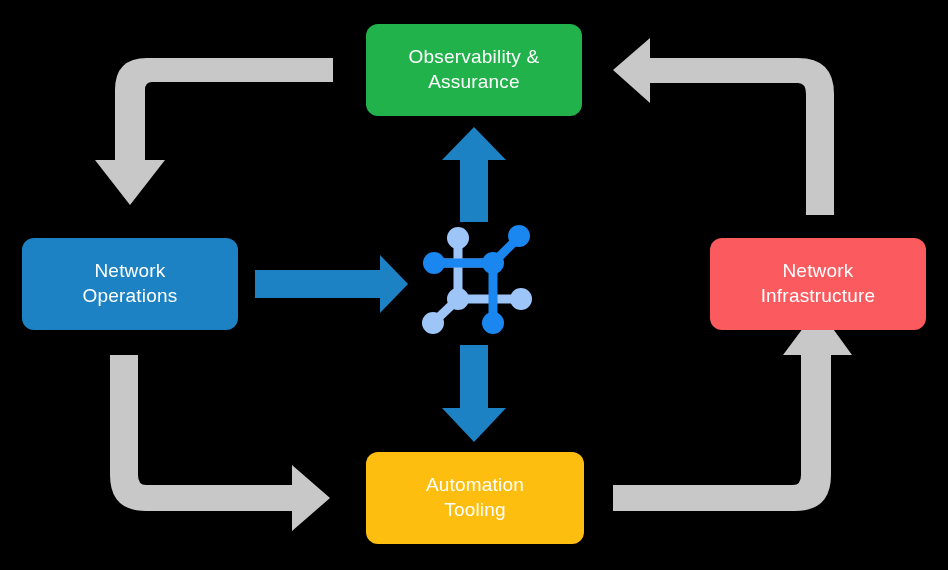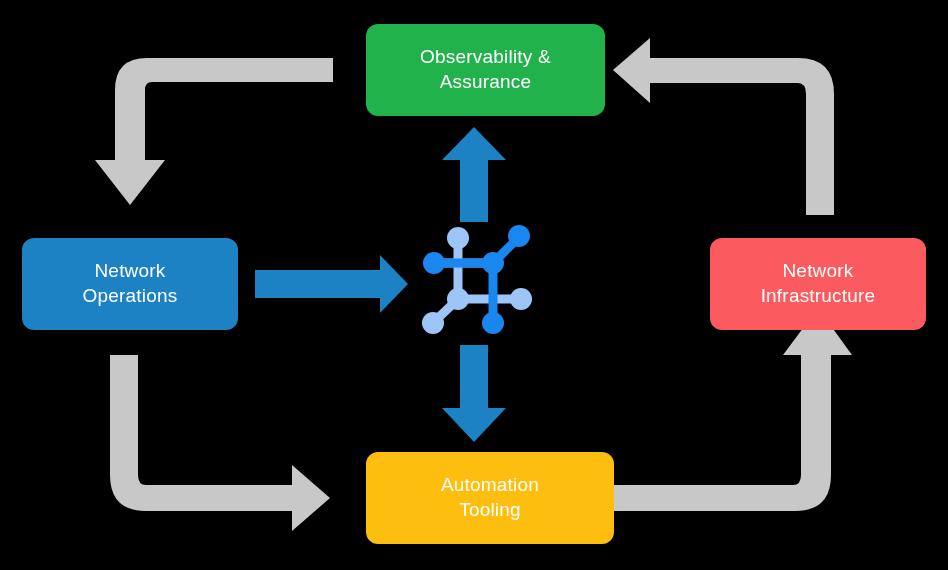--- a/index.html
+++ b/index.html
@@ -39,33 +39,33 @@
     letter-spacing: 0.2px;
     box-sizing: border-box;
     padding: 4px 10px;
     z-index: 5;
   }
   .node-label {
     display: block;
     white-space: pre-line;
   }
   #box-observability {
-    left: 366px; top: 24px; width: 239px; height: 92px;
+    left: 366px; top: 24px; width: 216px; height: 92px;
     background: #22b24c;
   }
   #box-network-operations {
     left: 22px; top: 238px; width: 216px; height: 92px;
     background: #1c82c4;
   }
   #box-network-infrastructure {
     left: 710px; top: 238px; width: 216px; height: 92px;
     background: #fb5a5f;
   }
   #box-automation-tooling {
-    left: 366px; top: 452px; width: 248px; height: 92px;
+    left: 366px; top: 452px; width: 218px; height: 92px;
     background: #fdbe10;
   }
 </style>
 </head>
 <body>
 
 <div id="stage">
 
   <svg id="svg-layer" viewBox="0 0 948 570" xmlns="http://www.w3.org/2000/svg">
 

